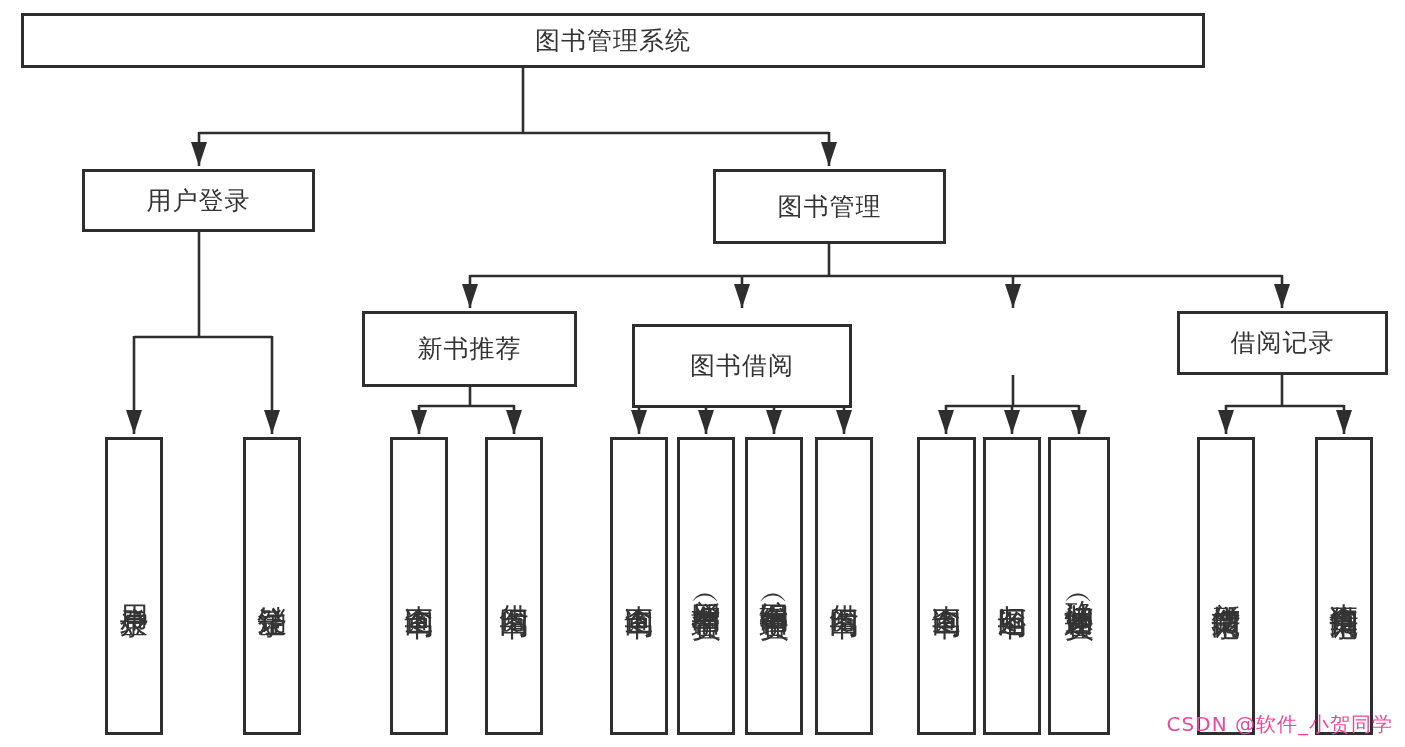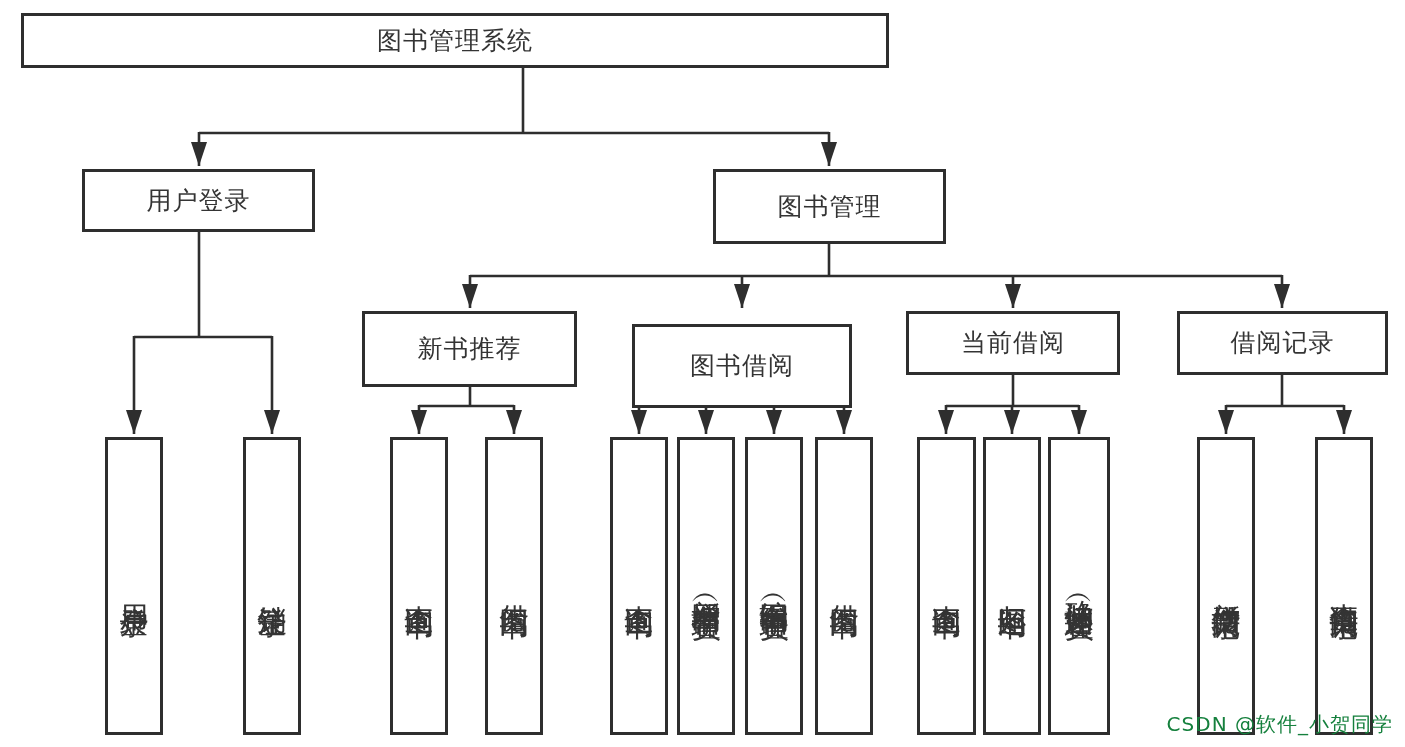--- a/index.html
+++ b/index.html
@@ -24,21 +24,21 @@
     white-space:nowrap;line-height:1.2;
   }
   .node.v span{
     writing-mode:vertical-rl;text-orientation:mixed;
     font-size:29px;letter-spacing:2px;color:#343434;line-height:1;
   }
   .watermark{
     position:absolute;z-index:5;
     right:12px;top:711px;
     font-size:20px;letter-spacing:1px;
-    color:#15803d;
+    color:#ec4899;
     white-space:nowrap;
   }
 </style>
 </head>
 <body>
 
 <div id="stage">
 
   <svg id="wires" width="1405" height="747" viewBox="0 0 1405 747">
     <defs>
@@ -81,39 +81,36 @@
     <line class="c" x1="946" y1="405" x2="946" y2="434" marker-end="url(#arrow)"></line>
     <line class="c" x1="1012" y1="405" x2="1012" y2="434" marker-end="url(#arrow)"></line>
     <line class="c" x1="1079" y1="405" x2="1079" y2="434" marker-end="url(#arrow)"></line>
 
     <line class="c" x1="1282" y1="375" x2="1282" y2="407"></line>
     <line class="c" x1="1226" y1="406" x2="1344" y2="406"></line>
     <line class="c" x1="1226" y1="405" x2="1226" y2="434" marker-end="url(#arrow)"></line>
     <line class="c" x1="1344" y1="405" x2="1344" y2="434" marker-end="url(#arrow)"></line>
   </svg>
 
-  <div class="node h" style="left:21px;top:13px;width:868px;height:55px">
+  <div class="node h" style="left:21px;top:13px;width:1184px;height:55px">
     <span>图书管理系统</span>
   </div>
 
   <div class="node h" style="left:82px;top:169px;width:233px;height:63px">
     <span>用户登录</span>
   </div>
   <div class="node h" style="left:713px;top:169px;width:233px;height:75px">
     <span>图书管理</span>
   </div>
 
   <div class="node h" style="left:362px;top:311px;width:215px;height:76px">
     <span>新书推荐</span>
   </div>
   <div class="node h" style="left:632px;top:324px;width:220px;height:84px">
     <span>图书借阅</span>
-  </div>
-  <div class="node h" style="left:906px;top:311px;width:214px;height:64px">
-    <span>当前借阅</span>
   </div>
   <div class="node h" style="left:1177px;top:311px;width:211px;height:64px">
     <span>借阅记录</span>
   </div>
 
   <div class="node v" style="left:105px;top:437px;width:58px;height:298px">
     <span>用户登录</span>
   </div>
   <div class="node v" style="left:243px;top:437px;width:58px;height:298px">
     <span>注销登录</span>

